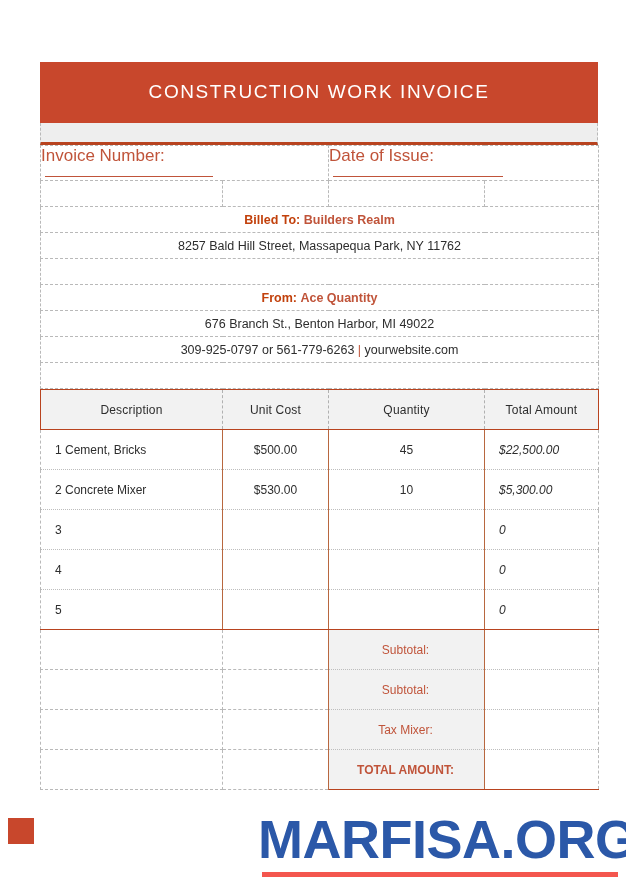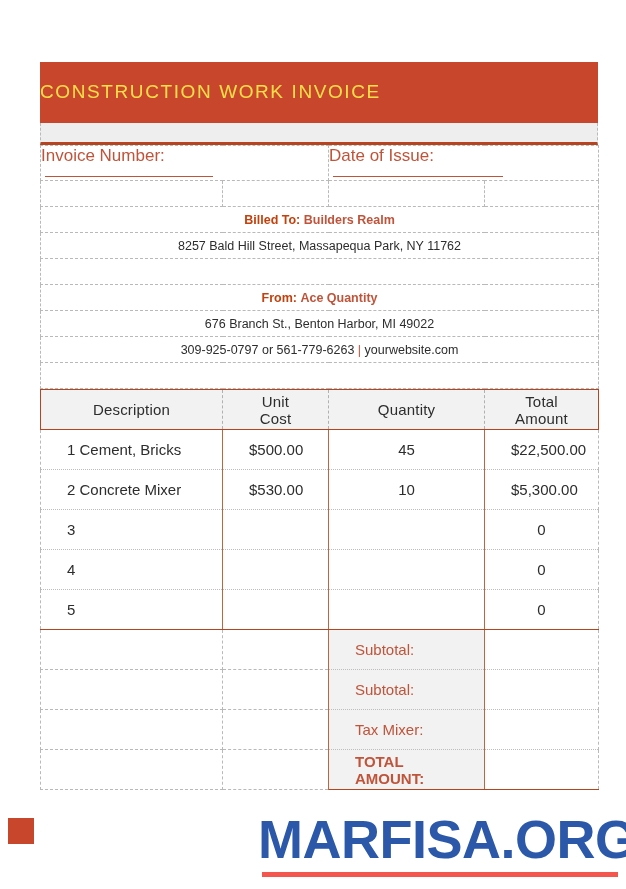--- a/index.html
+++ b/index.html
@@ -21,21 +21,22 @@
   
   #sheet {
     position: absolute;
     left: 40px;
     top: 62px;
     width: 558px;
   }
 
   .banner {
     background: #c8472c;
-    color: #fde047;
+    color: #ffffff;
+    text-align: center;
     font-size: 19px;
     letter-spacing: 1.6px;
     padding: 19px 0 20px 0;
     font-weight: 400;
   }
 
   .grayband {
     height: 22px;
     background: #eeeeee;
     border-bottom: 3px solid #b8431f;
@@ -94,22 +95,22 @@
   .sep { color: #c0543a; }
 
   
   table.items {
     width: 100%;
     border-collapse: collapse;
     table-layout: fixed;
     margin-top: 0;
   }
   table.items td, table.items th {
-    padding: 0 26px;
-    font-size: 15px;
+    padding: 0 14px;
+    font-size: 12px;
     color: #2d2d2d;
     height: 40px;
     vertical-align: middle;
     font-weight: normal;
   }
   .items-head th {
     background: #f2f2f2;
     color: #c0543a;
     font-weight: bold;
     text-align: center;
@@ -126,42 +127,42 @@
 
   .item-row td {
     border-bottom: 1px dotted #bdbdbd;
     border-left: 1px solid #b8673f;
     border-right: 1px solid #b8673f;
     height: 40px;
   }
   .item-row td.desc  { text-align: left;   border-left: 1px dashed #b9b9b9; }
   .item-row td.unit  { text-align: center; }
   .item-row td.qty   { text-align: center; }
-  .item-row td.total { text-align: center; border-right: 1px dashed #b9b9b9; }
+  .item-row td.total { text-align: left; border-right: 1px dashed #b9b9b9; font-style: italic; }
 
   .item-row.last td { border-bottom: 1.5px solid #b8431f; }
 
   
   .tot-row td {
     height: 39px;
     border-bottom: 1px dotted #bdbdbd;
   }
   .tot-row td.blank1 {
     border-left: 1px dashed #b9b9b9;
     border-right: 1px dashed #b9b9b9;
     border-bottom: 1px dashed #b9b9b9;
   }
   .tot-row td.blank2 {
     border-right: 1px solid #b8673f;
     border-bottom: 1px dashed #b9b9b9;
   }
   .tot-row td.label {
     background: #f2f2f2;
     color: #c0543a;
-    text-align: left;
+    text-align: center;
     padding-right: 16px;
     border-right: 1px solid #b8673f;
   }
   .tot-row td.value {
     border-right: 1px dashed #b9b9b9;
   }
   .tot-row.grand td.label { font-weight: bold; }
   .tot-row.grand td.label,
   .tot-row.grand td.value { border-bottom: 1.5px solid #b8431f; }
   .tot-row.grand td.blank1,

